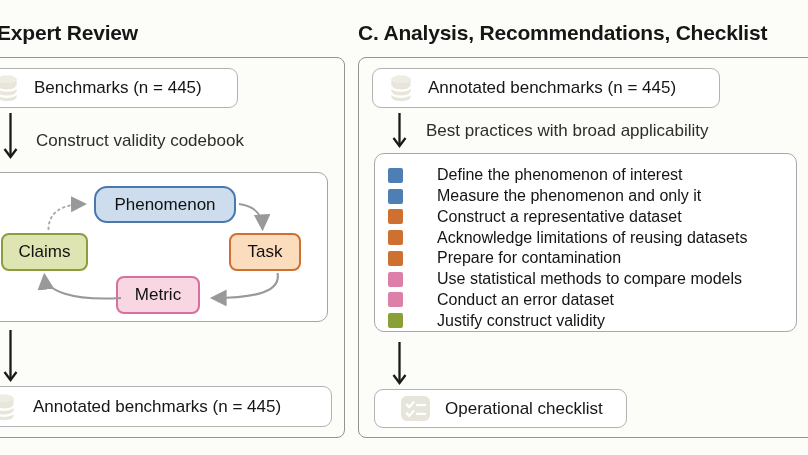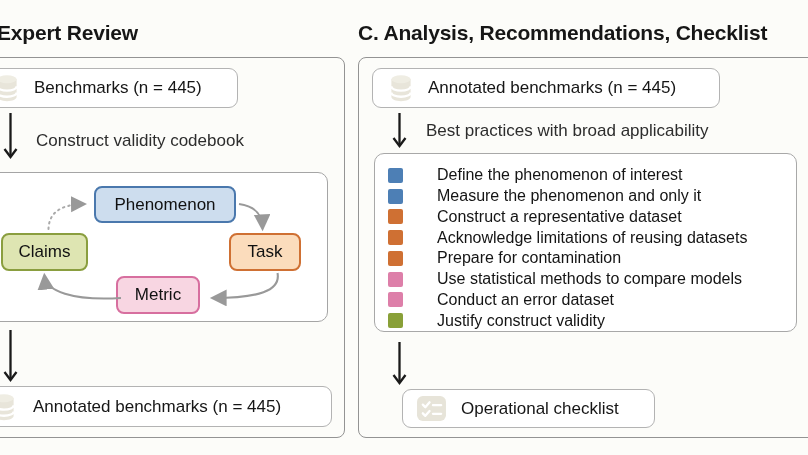--- a/index.html
+++ b/index.html
@@ -53,21 +53,21 @@
   </div>
 
   <svg class="black-arrow" style="left:0; top:112px;" width="22" height="52" viewBox="0 0 22 52">
     <line x1="10.5" y1="1" x2="10.5" y2="44" stroke="#1a1a1a" stroke-width="2.3"></line>
     <polyline points="4.5,37 10.5,45 16.5,37" fill="none" stroke="#1a1a1a" stroke-width="2.3"></polyline>
   </svg>
   <div class="step-label" style="left:36px; top:131px;">Construct validity codebook</div>
 
   <div class="cycle-box" style="left:-24px; top:172px; width:352px; height:150px;"></div>
 
-  <div class="cycle-node" style="left: 94px; top: 186px; width: 142px; height: 37px; background-color: rgb(205, 221, 238); border-color: rgb(74, 120, 173);">
+  <div class="cycle-node" style="left: 94px; top: 186px; width: 142px; height: 37px; background-color: rgb(205, 221, 238); border-color: rgb(74, 120, 173); border-radius: 13px;">
     <span>Phenomenon</span>
   </div>
   <div class="cycle-node" style="left: 229px; top: 233px; width: 72px; height: 38px; background-color: rgb(251, 220, 188); border-color: rgb(207, 112, 51);">
     <span>Task</span>
   </div>
   <div class="cycle-node" style="left: 116px; top: 276px; width: 84px; height: 38px; background-color: rgb(248, 214, 226); border-color: rgb(215, 111, 159);">
     <span>Metric</span>
   </div>
   <div class="cycle-node" style="left: 1px; top: 233px; width: 87px; height: 38px; background-color: rgb(222, 229, 178); border-color: rgb(138, 158, 63);">
     <span>Claims</span>
@@ -153,21 +153,21 @@
       <span class="cl-sq" style="background-color: rgb(137, 160, 56);"></span>
       <span class="cl-label">Justify construct validity</span>
     </div>
   </div>
 
   <svg class="black-arrow" style="left:389px; top:341px;" width="22" height="48" viewBox="0 0 22 48">
     <line x1="10.5" y1="1" x2="10.5" y2="41" stroke="#1a1a1a" stroke-width="2.3"></line>
     <polyline points="4.5,34 10.5,42 16.5,34" fill="none" stroke="#1a1a1a" stroke-width="2.3"></polyline>
   </svg>
 
-  <div class="io-box" style="left:374px; top:389px; width:253px; height:39px; padding-left:13px;margin-left:28px;">
+  <div class="io-box" style="left:374px; top:389px; width:253px; height:39px; padding-left:25px;">
     <svg class="check-icon" width="31" height="27" viewBox="0 0 32 28">
       <rect x="1" y="1" width="30" height="26" rx="6" fill="#e7e4d9"></rect>
       <path d="M7 10 l2.6 2.6 L14 7.6" stroke="#ffffff" stroke-width="2.4" fill="none" stroke-linecap="round" stroke-linejoin="round"></path>
       <line x1="17.5" y1="10.5" x2="26" y2="10.5" stroke="#ffffff" stroke-width="2.4" stroke-linecap="round"></line>
       <path d="M7 19 l2.6 2.6 L14 16.6" stroke="#ffffff" stroke-width="2.4" fill="none" stroke-linecap="round" stroke-linejoin="round"></path>
       <line x1="17.5" y1="19.5" x2="26" y2="19.5" stroke="#ffffff" stroke-width="2.4" stroke-linecap="round"></line>
     </svg>
     <span class="io-label" style="margin-left:14px;">Operational checklist</span>
   </div>
 

